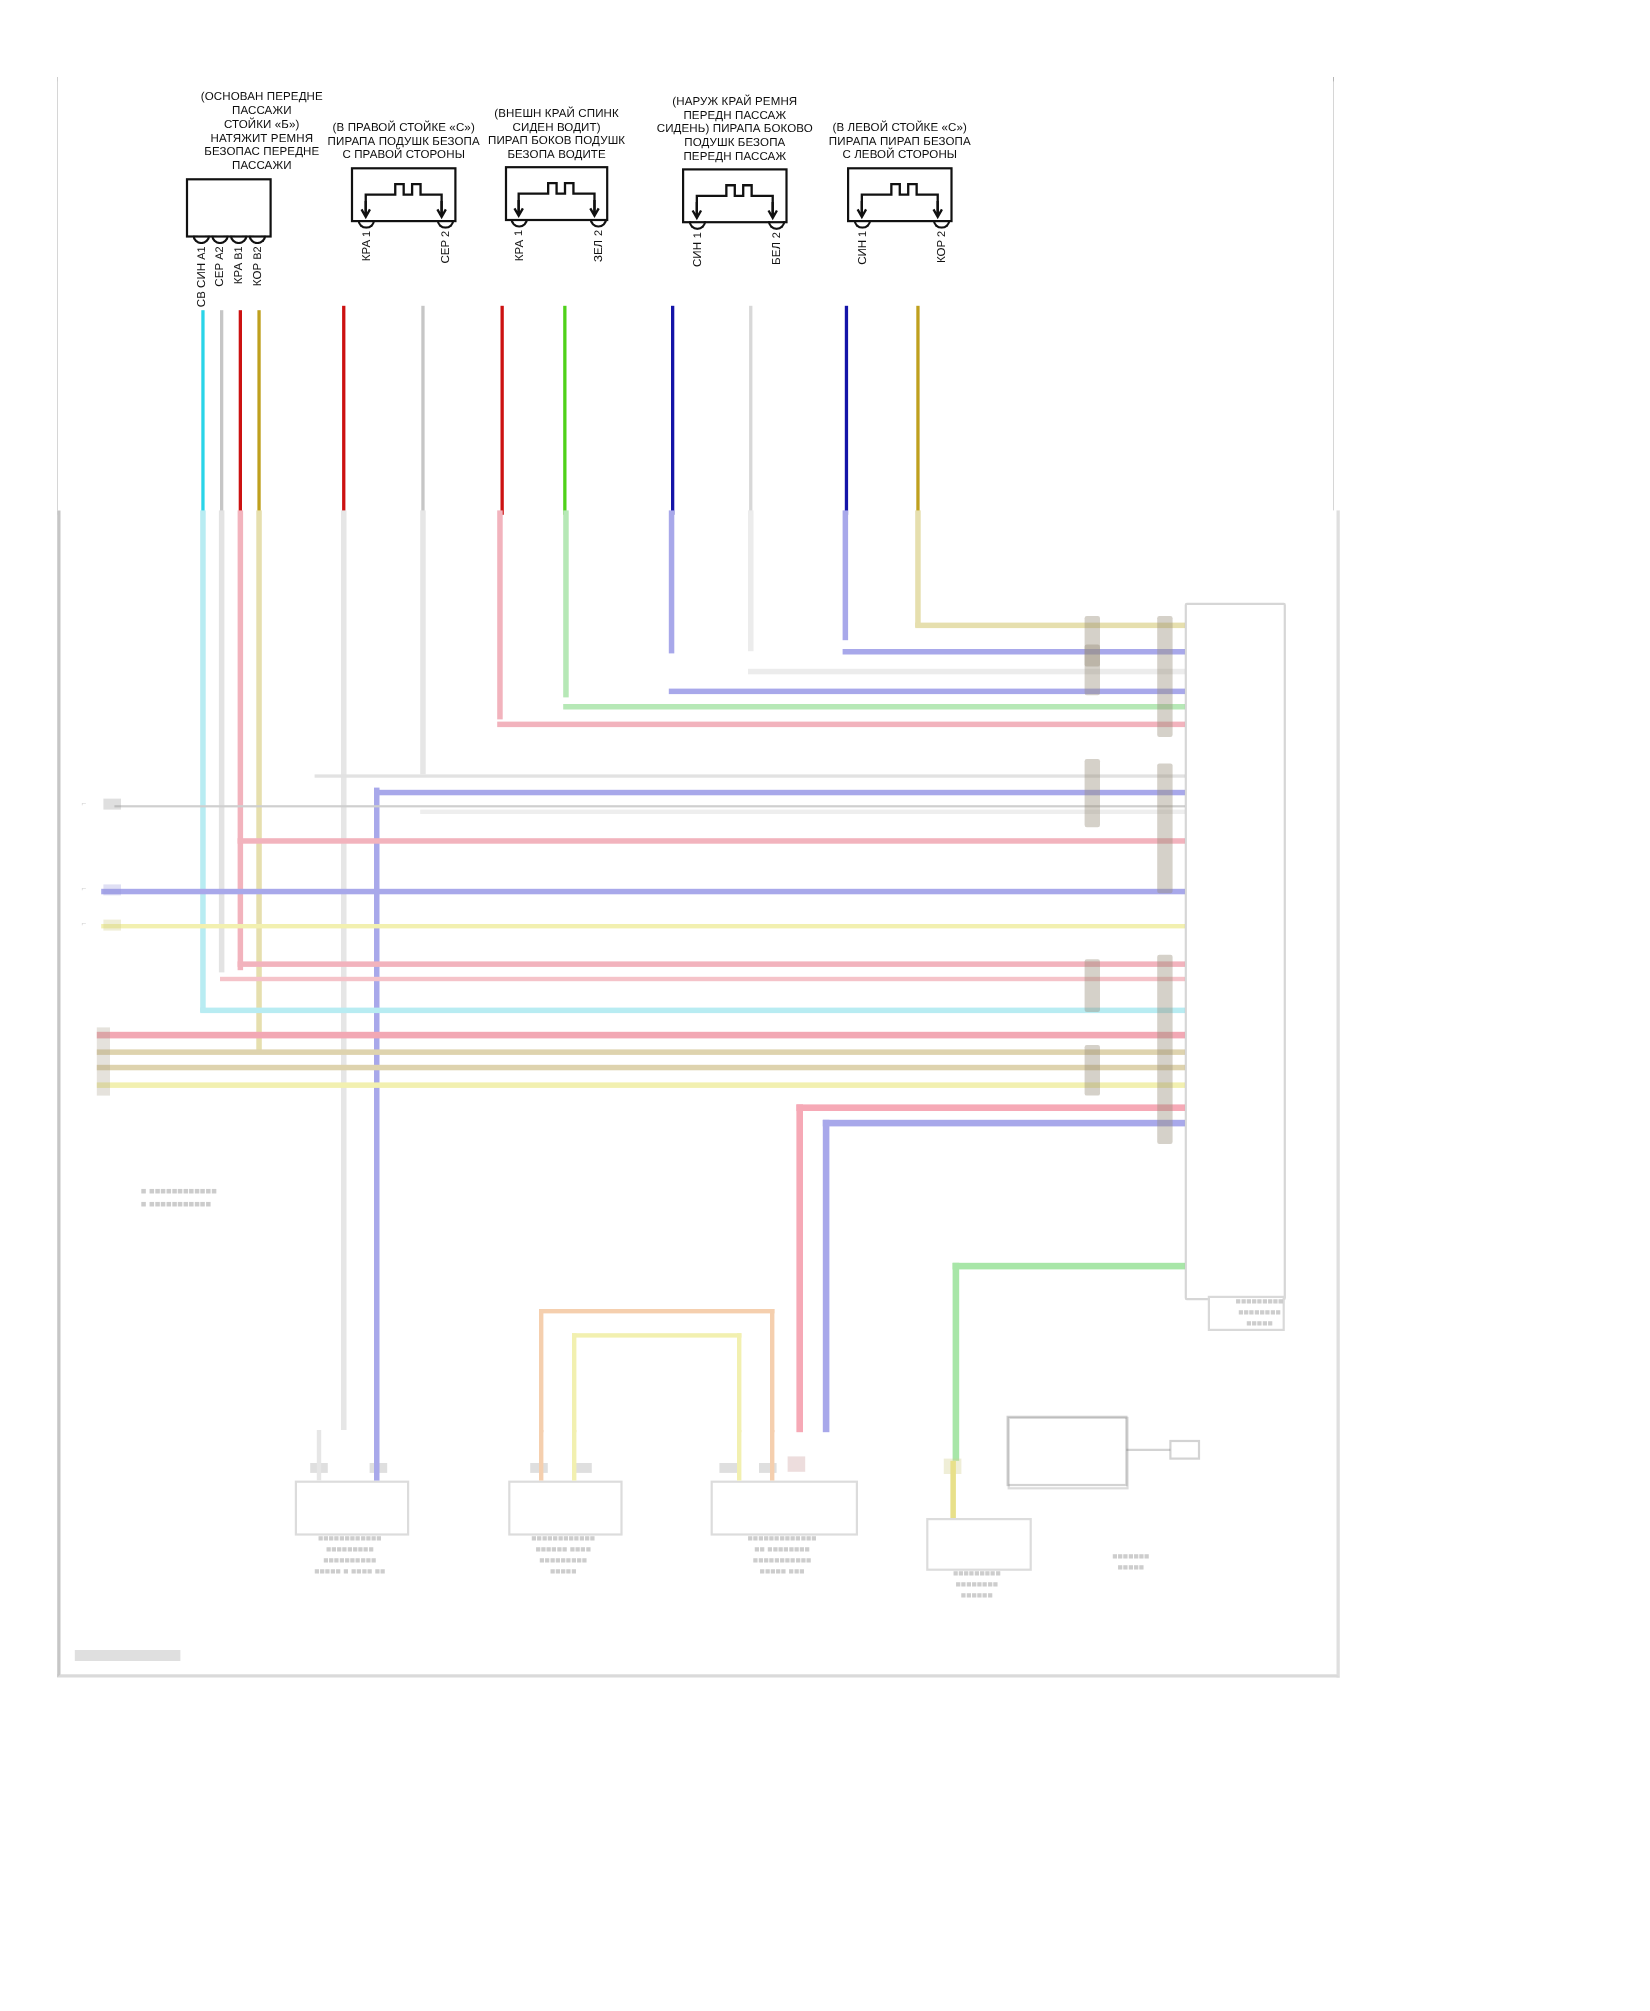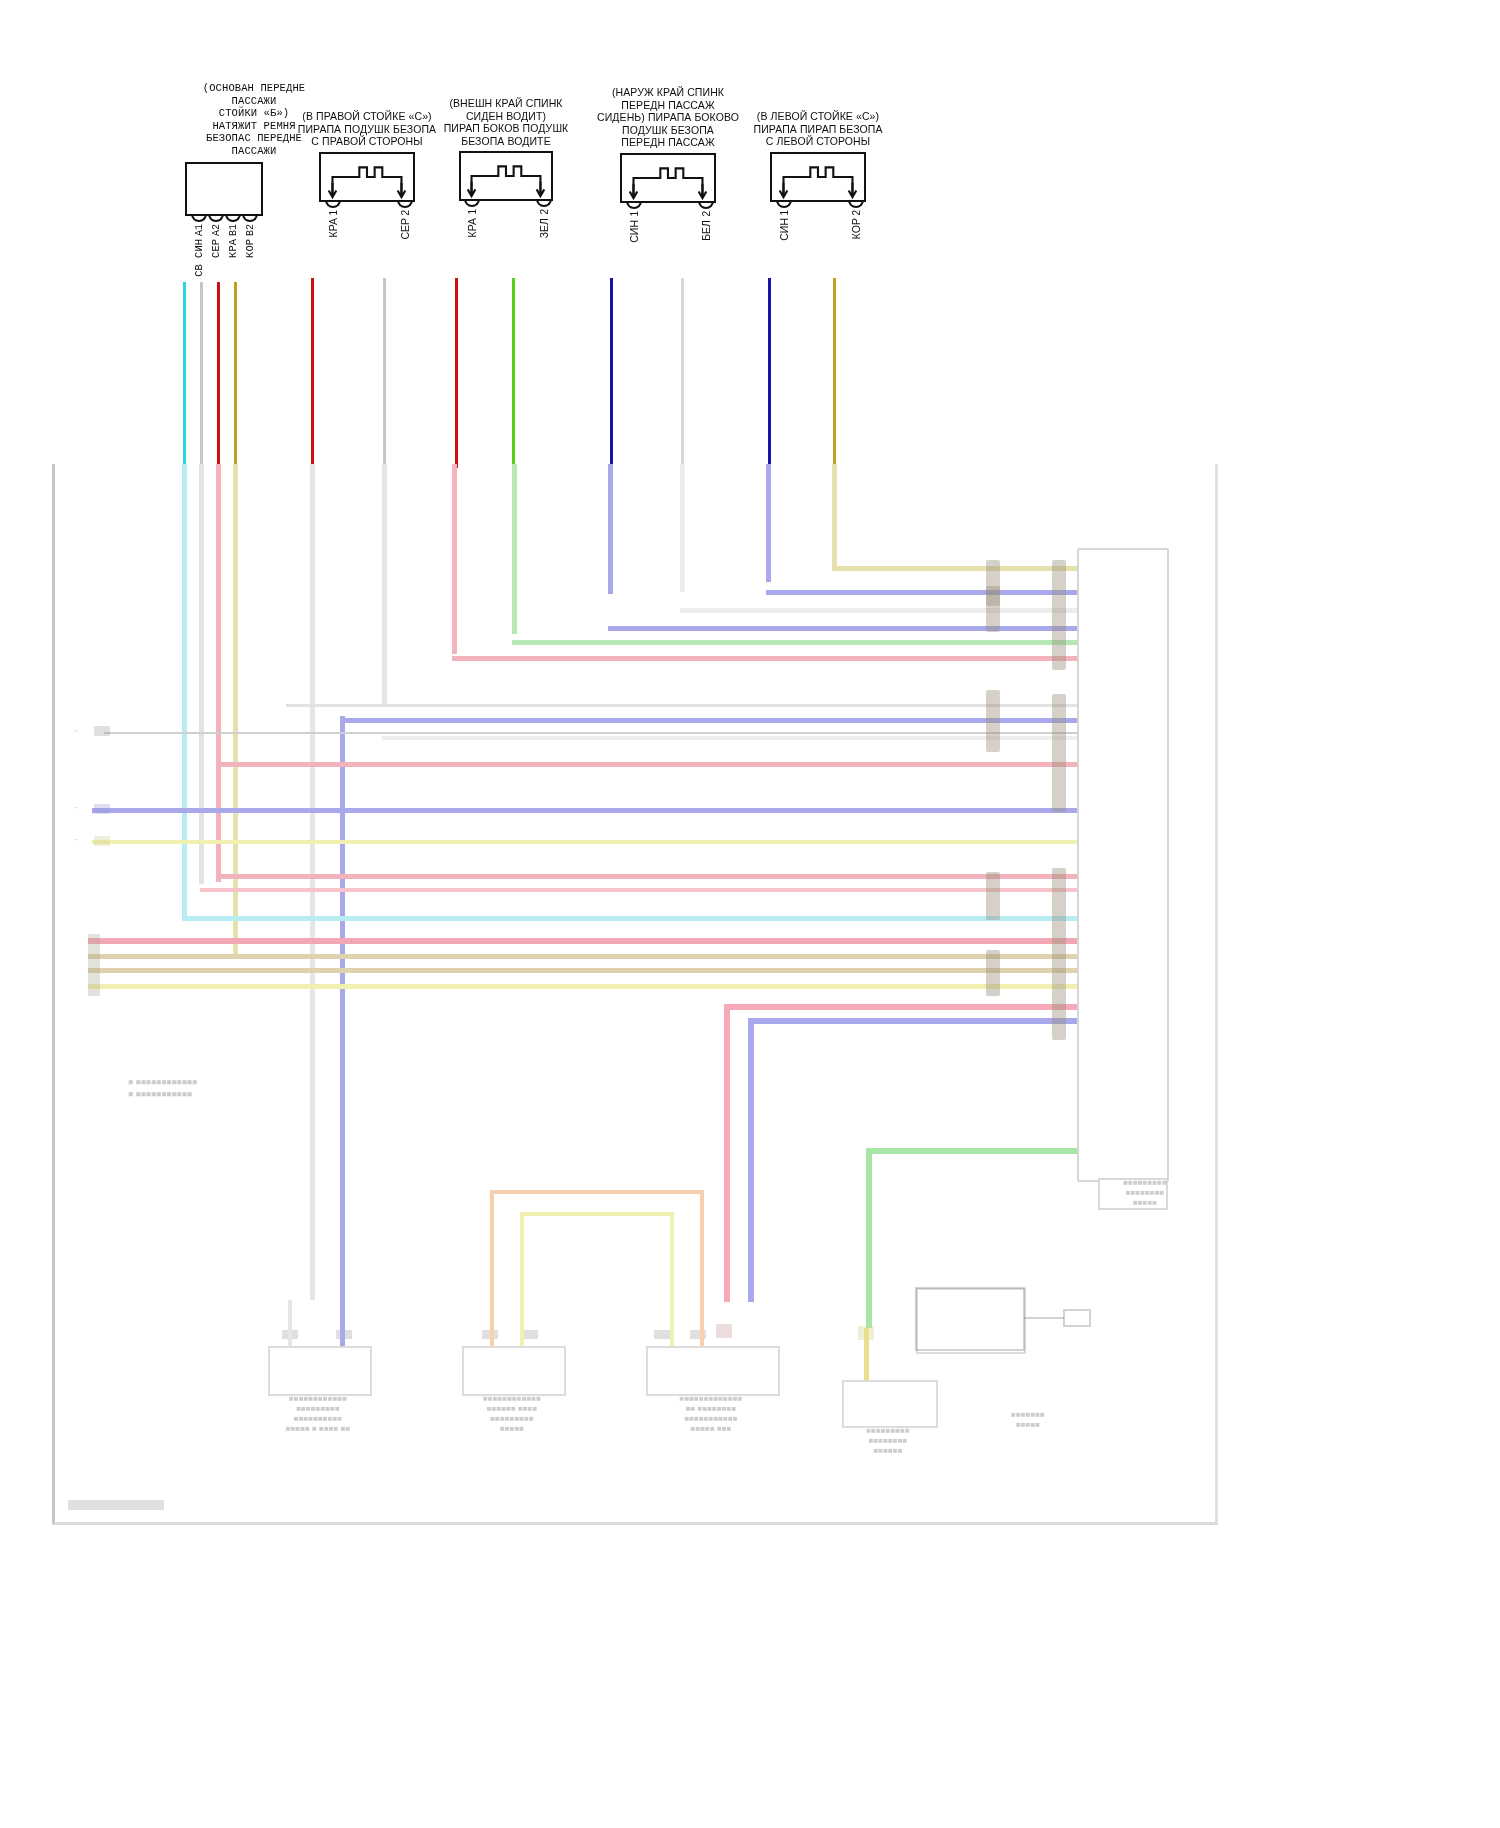--- a/index.html
+++ b/index.html
@@ -96,21 +96,21 @@
 </style>
 </head>
 <body>
 
 <div class="frame-top"></div>
 <div class="frame-left"></div>
 <div class="frame-right"></div>
 <div id="sheet"></div>
 <div class="faded-pane"></div>
 
-<div class="conn-group" style="left:164px;top:82px;width:180px;font-family:Liberation Mono, monospace;">
+<div class="conn-group" style="left:148px;top:82px;width:180px;">
   <div class="conn-caption">(ОСНОВАН ПЕРЕДНЕ
 ПАССАЖИ
 СТОЙКИ «Б»)
 НАТЯЖИТ РЕМНЯ
 БЕЗОПАС ПЕРЕДНЕ
 ПАССАЖИ</div>
   <div class="conn-box" style="width:78px;height:54px;margin-left:21px;">
     <div class="pin-wrap">
       <div class="pin" style="left:4px;">
         <span class="arc"></span>
@@ -181,21 +181,21 @@
       <div class="pin" style="left:75px;">
         <span class="arc"></span>
         <span class="pnum">2</span>
         <span class="pclr">ЗЕЛ</span>
       </div>
     </div>
   </div>
 </div>
 
 <div class="conn-group" style="left:570px;top:86px;width:196px;">
-  <div class="conn-caption">(НАРУЖ КРАЙ СПИНК
+  <div class="conn-caption">(НАРУЖ КРАЙ РЕМНЯ
 ПЕРЕДН ПАССАЖ
 СИДЕНЬ) ПИРАПА БОКОВО
 ПОДУШК БЕЗОПА
 ПЕРЕДН ПАССАЖ</div>
   <div class="conn-box" style="width:96px;height:50px;margin-left:50px;">
     <svg class="squig" viewBox="0 0 96 50" preserveAspectRatio="none">
       <path d="M12,42 L12,24 L40,24 L40,14 L48,14 L48,24 L56,24 L56,14 L64,14 L64,24 L84,24 L84,42" fill="none" stroke="#111" stroke-width="2.2"></path>
       <path d="M12,30 L12,44 M8,38 L12,45 L16,38" fill="none" stroke="#111" stroke-width="2.2"></path>
       <path d="M84,30 L84,44 M80,38 L84,45 L88,38" fill="none" stroke="#111" stroke-width="2.2"></path>
     </svg>

